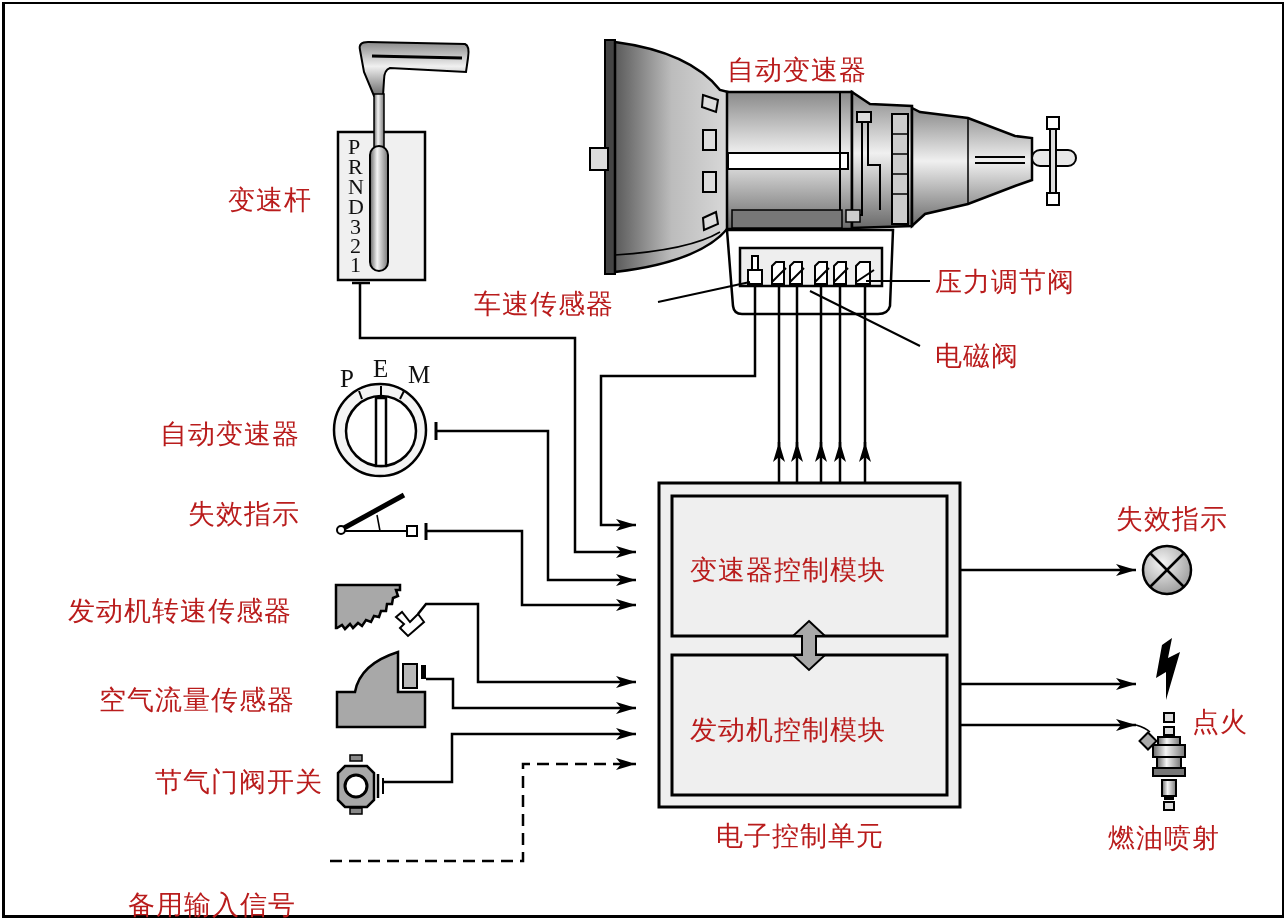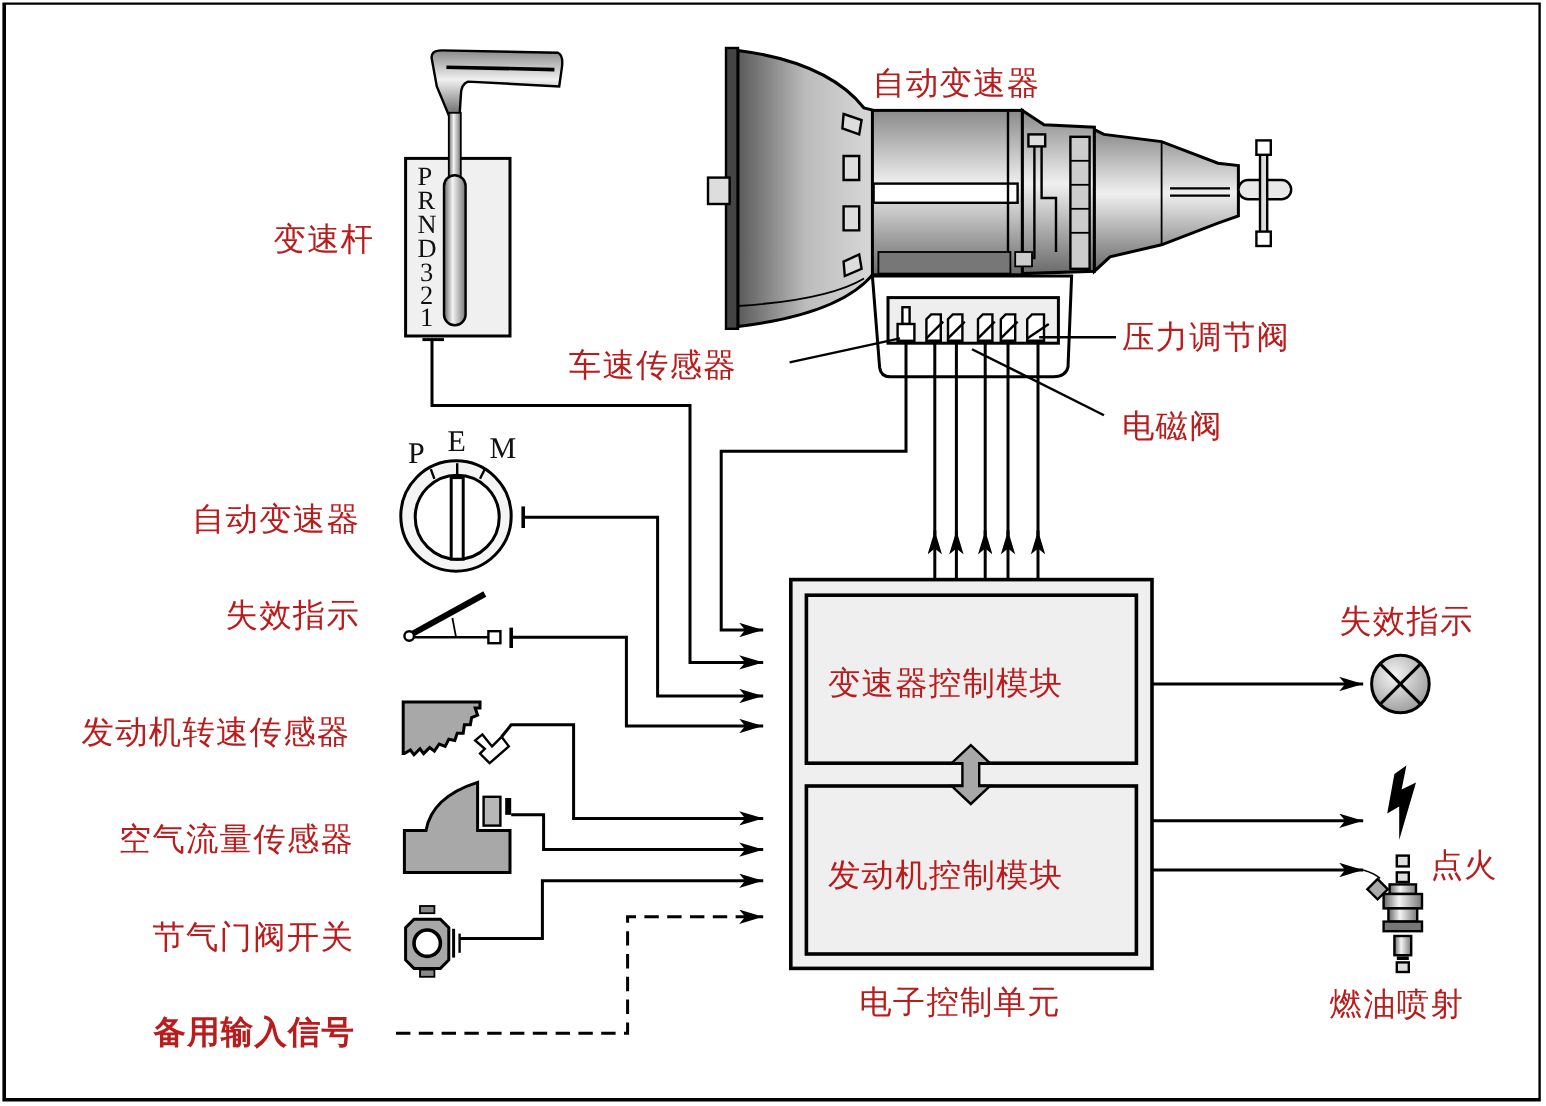--- a/index.html
+++ b/index.html
@@ -223,22 +223,22 @@
 <div class="lbl" style="left:935px;top:342px;">电磁阀</div>
 
 <div class="pem" style="left:340px;top:366px;">P</div>
 <div class="pem" style="left:373px;top:356px;">E</div>
 <div class="pem" style="left:408px;top:362px;">M</div>
 
 <div class="lbl right" style="right:988px;top:420px;">自动变速器</div>
 <div class="lbl right" style="right:988px;top:500px;">失效指示</div>
 <div class="lbl right" style="right:996px;top:597px;">发动机转速传感器</div>
 <div class="lbl right" style="right:993px;top:686px;">空气流量传感器</div>
-<div class="lbl right" style="right:993px;top:768px;">节气门阀开关</div>
-<div class="lbl right" style="right:992px;top:847px;font-weight:bold;">备用输入信号</div>
+<div class="lbl right" style="right:965px;top:768px;">节气门阀开关</div>
+<div class="lbl right" style="right:992px;top:891px;">备用输入信号</div>
 
 <div class="lbl" style="left:690px;top:556px;text-align:center;">变速器控制模块</div>
 <div class="lbl" style="left:690px;top:716px;">发动机控制模块</div>
 <div class="lbl" style="left:716px;top:822px;">电子控制单元</div>
 
 <div class="lbl" style="left:1116px;top:505px;">失效指示</div>
 <div class="lbl" style="left:1192px;top:664px;margin-top:44px;">点火</div>
 <div class="lbl" style="left:1108px;top:824px;">燃油喷射</div>
 
 </body></html>

